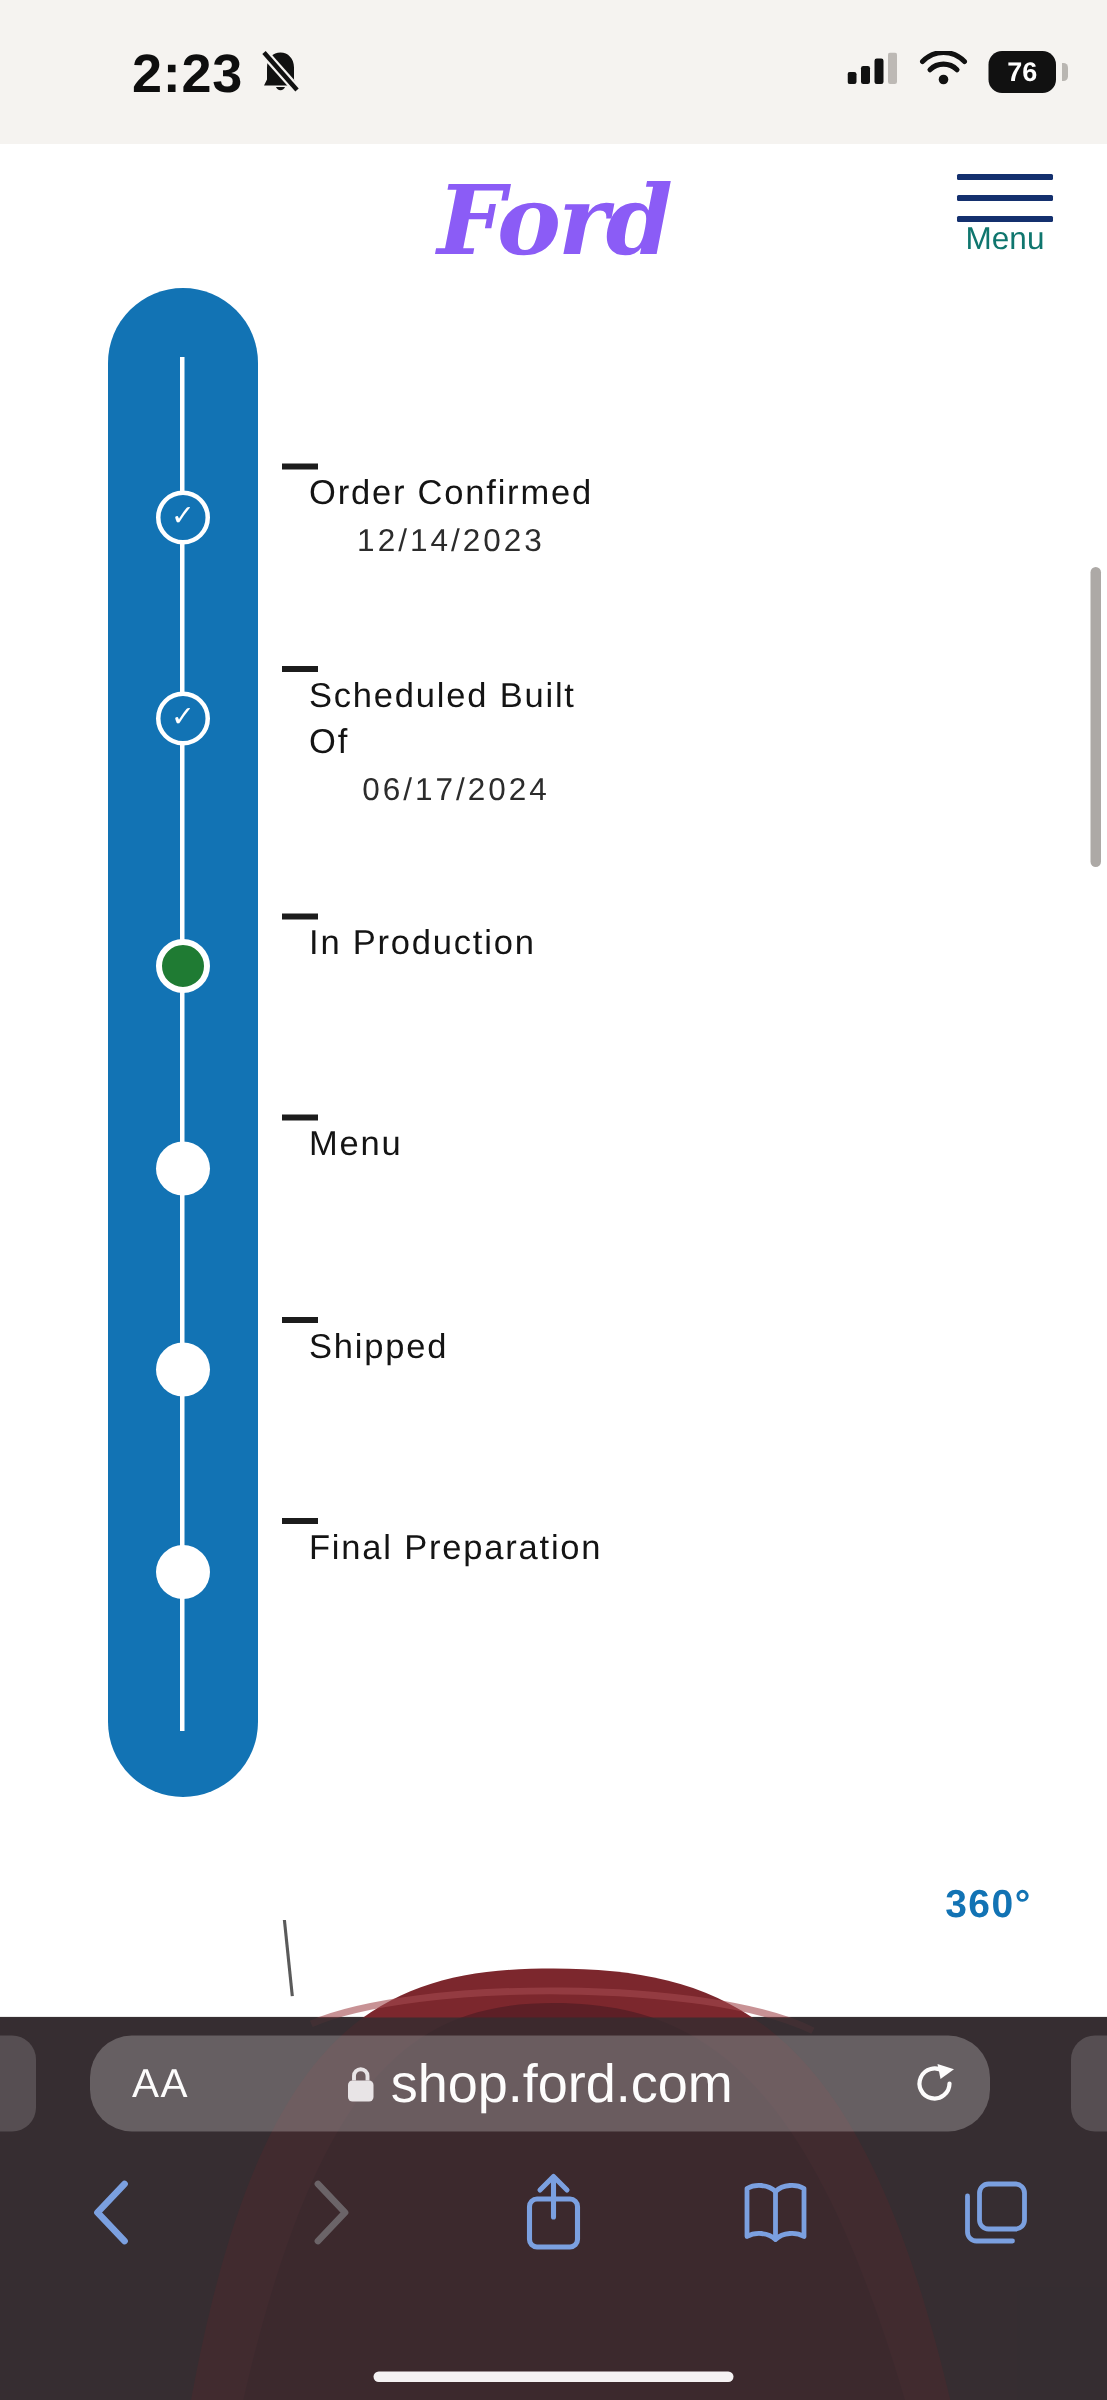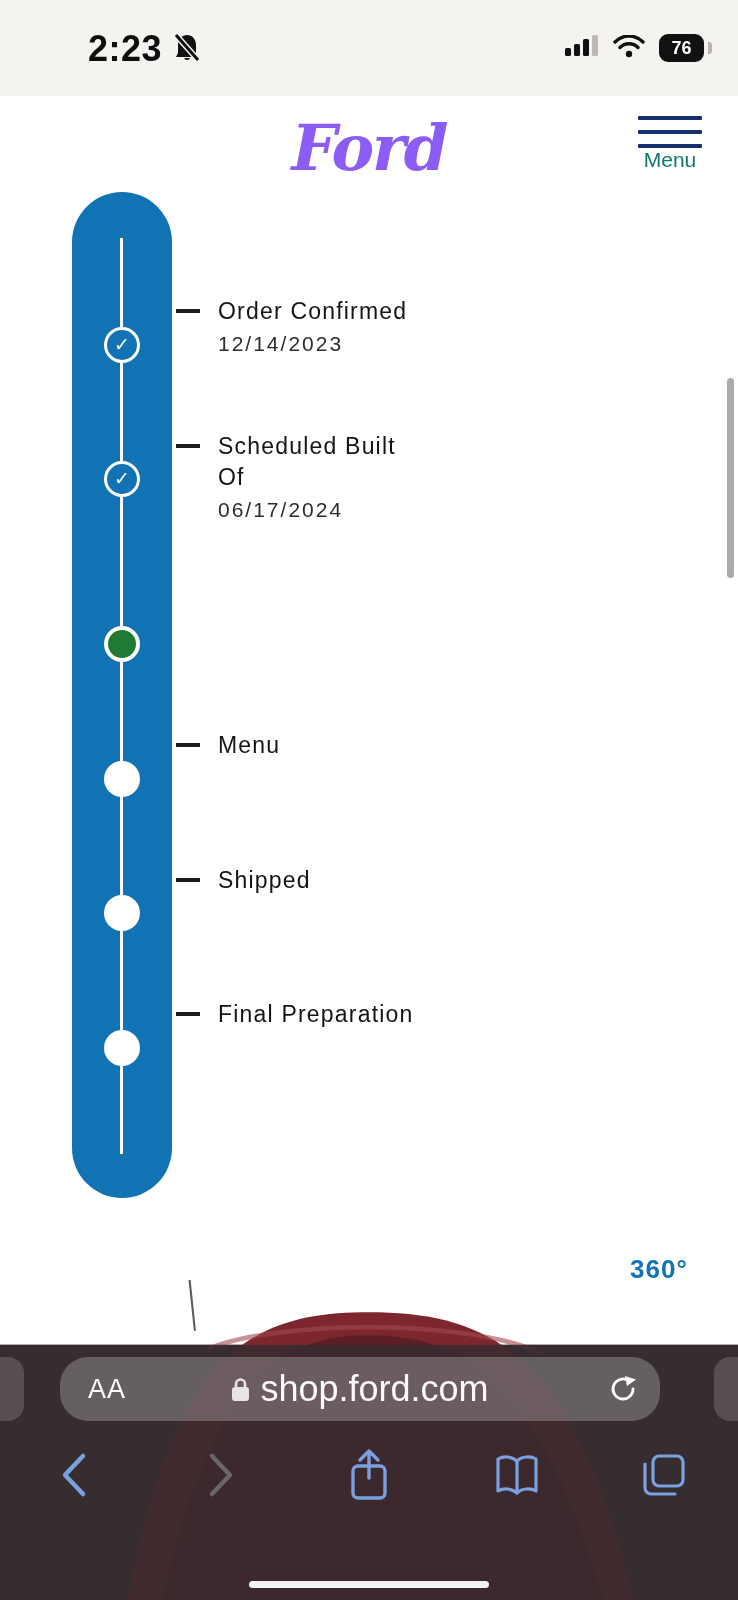--- a/index.html
+++ b/index.html
@@ -27,25 +27,25 @@
   .menu-label { margin-top:0; font-size:21px; color:#0f766e; }
 
   
   .tl-pill { position:absolute; left:72px; top:96px; width:100px; height:1006px; background:#1273b4; border-radius:52px; }
   .tl-line { position:absolute; left:48px; top:46px; width:3px; height:916px; background:#fff; }
   .tl-node { position:absolute; left:32px; width:36px; height:36px; border-radius:50%; }
   .tl-node.complete { border:3px solid #fff; color:#fff; font-size:19px; line-height:30px; text-align:center; background:#1273b4; }
   .tl-node.current { background:#1f7b33; border:4px solid #fff; }
   .tl-node.upcoming { background:#fff; }
 
-  .step { position:absolute; left:176px; display:flex; }
+  .step { position:absolute; left:188px; display:flex;flex-direction:column; }
   .step-dash { width:24px; height:4px; background:#1c1c1c; margin-top:13px; flex:none; }
   .step-text { margin-left:18px; max-width:196px; }
   .step-label { font-size:23px; line-height:31px; color:#141414; letter-spacing:1.2px; }
-  .step-date { font-size:21px; color:#2c2c2c; letter-spacing:2px; margin-top:5px; }
+  .step-date { font-size:21px; color:#2c2c2c; letter-spacing:2px; margin-top:5px;text-align:center; }
 
   .scrollbar { position:absolute; right:4px; top:282px; width:7px; height:200px; background:#ada9a6; border-radius:4px; }
 
   
   .badge-360 { position:absolute; right:36px; top:1142px; width:86px; text-align:center; cursor:pointer; }
   .badge-360 .txt { font-size:26px; font-weight:700; color:#1273b4; letter-spacing:1px;margin-top:16px; }
 
   
   .bottom-scene { position:absolute; top:1280px; left:0; width:738px; height:320px; background:#fff; overflow:hidden; }
   .chrome { position:absolute; top:1345px; left:0; width:738px; height:255px; background:rgba(52,44,48,.82); z-index:20; }
@@ -127,20 +127,26 @@
       <div class="step-date">12/14/2023</div>
     </span>
   </div>
   <div class="step" style="top:335px">
     <span class="step-dash"></span>
     <span class="step-text">
       <div class="step-label">Scheduled Built Of</div>
       <div class="step-date">06/17/2024</div>
     </span>
   </div>
+  <div class="step" style="top:500px">
+    <span class="step-dash"></span>
+    <span class="step-text">
+      <div class="step-label">In Production</div>
+    </span>
+  </div>
   <div class="step" style="top:634px">
     <span class="step-dash"></span>
     <span class="step-text">
       <div class="step-label">Menu</div>
     </span>
   </div>
   <div class="step" style="top:769px">
     <span class="step-dash"></span>
     <span class="step-text">
       <div class="step-label">Shipped</div>

